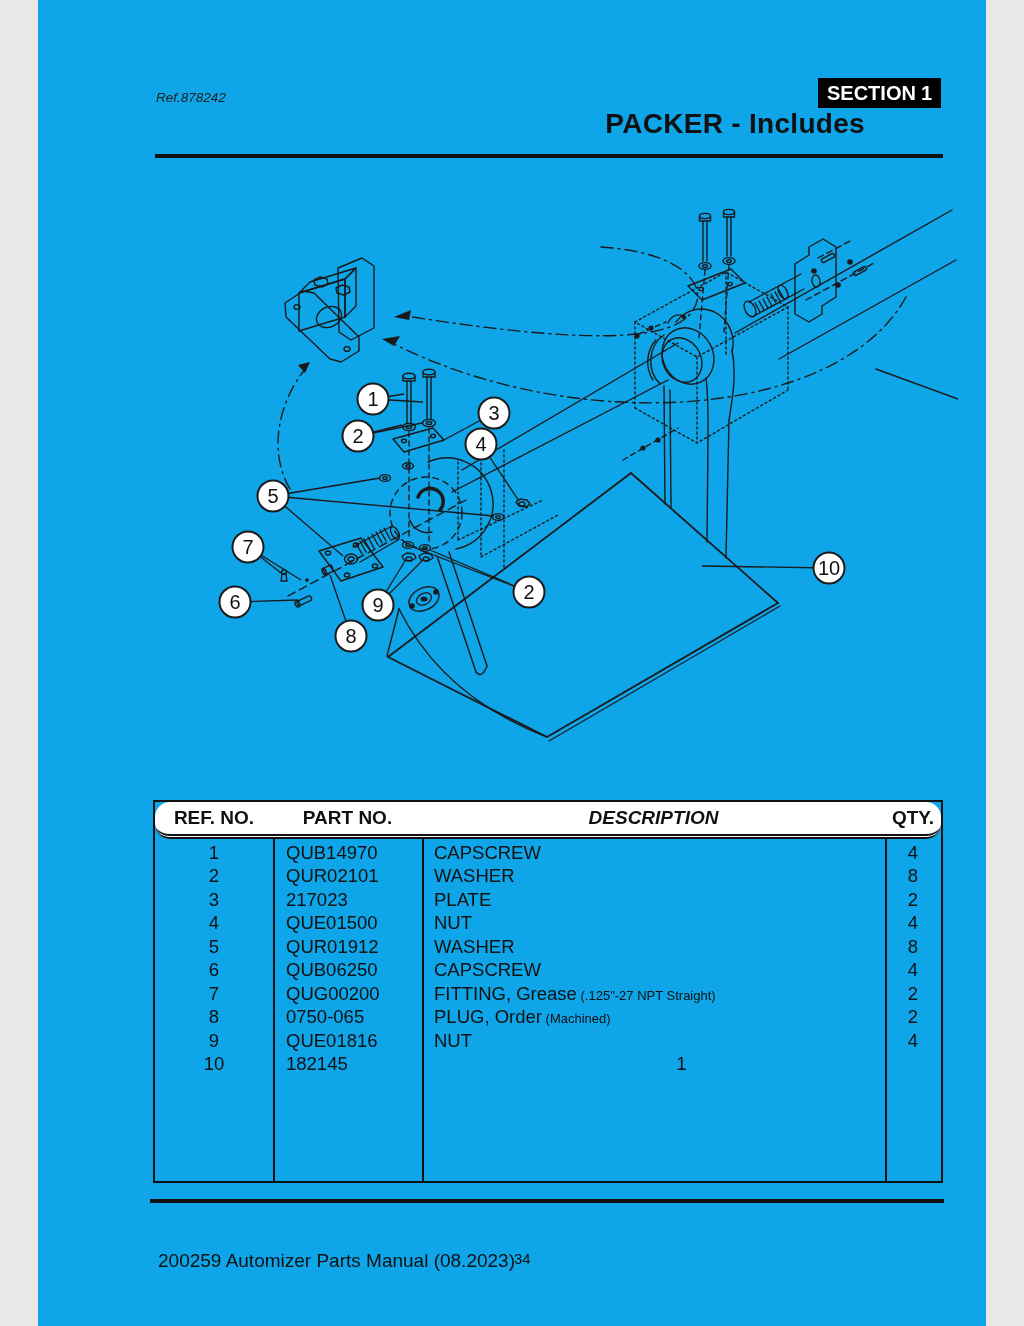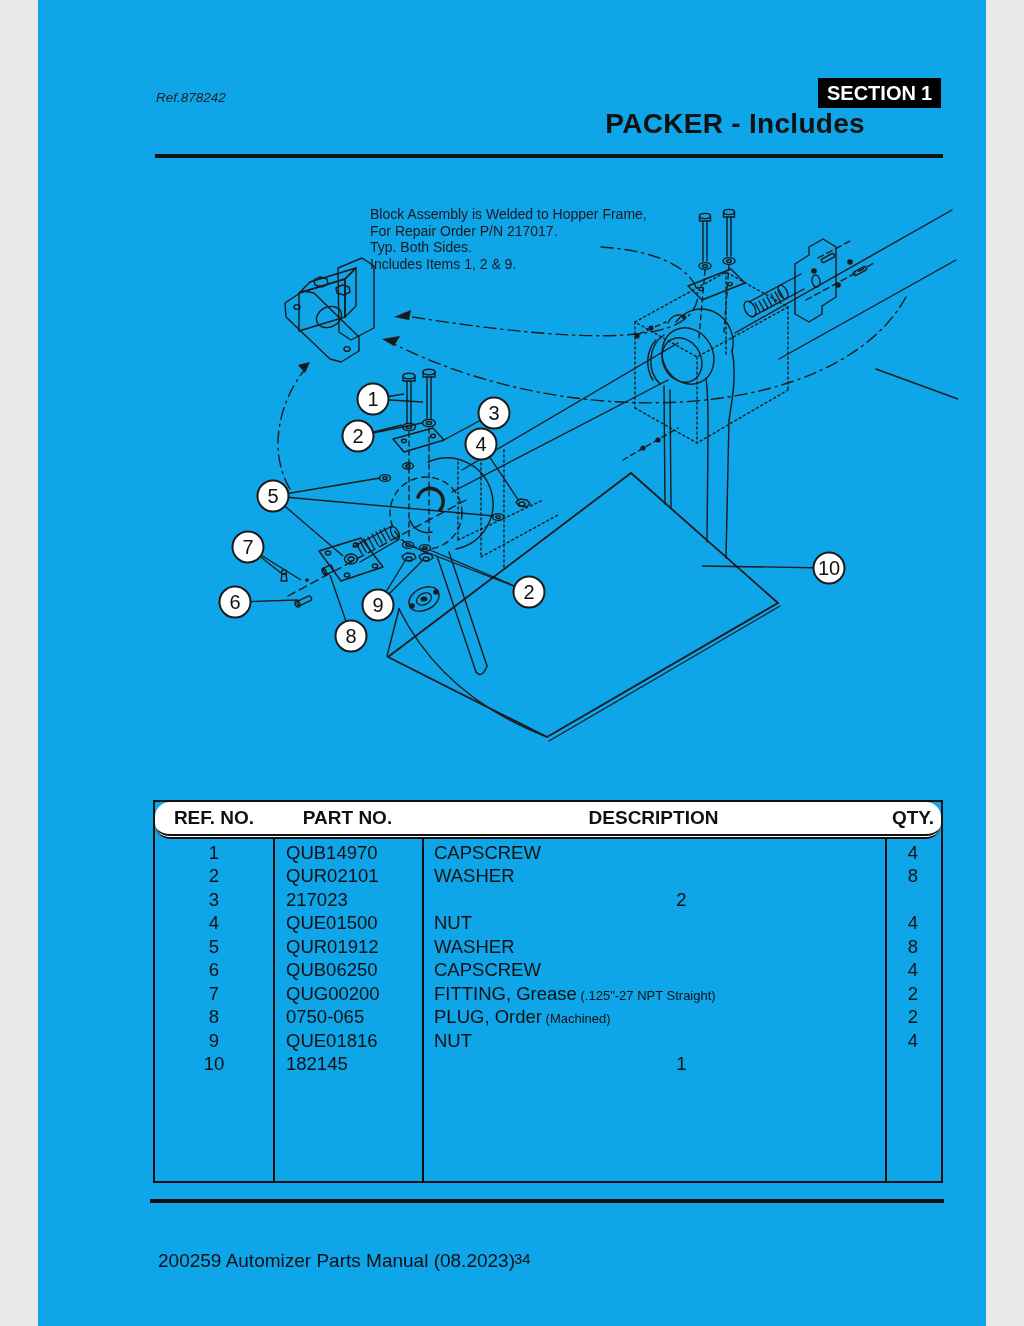--- a/index.html
+++ b/index.html
@@ -34,21 +34,21 @@
   .col-line.c1{left:118px;}
   .col-line.c2{left:267px;}
   .col-line.c3{left:730px;}
   .thead{
     display:flex;height:32px;align-items:center;font-weight:bold;font-size:19px;
     border-bottom:5px double #111;position:relative;background:#fff;z-index:1;border-radius:15px;
   }
   .thead .hc{text-align:center;box-sizing:border-box;}
   .hc.h-ref{width:118px;}
   .hc.h-part{width:149px;}
-  .hc.h-desc{width:463px;}
+  .hc.h-desc{width:463px;font-style:italic;}
   .hc.h-qty{flex:1;}
   .trow{display:flex;height:23.5px;align-items:center;font-size:18.5px;}
   .trow:first-child{margin-top:2px;}
   .cell{box-sizing:border-box;white-space:nowrap;}
   .c-ref{width:118px;text-align:center;}
   .c-part{width:149px;padding-left:13px;}
   .c-desc{width:463px;padding-left:12px;}
   .c-desc .small{font-size:13px;}
   .c-qty{flex:1;text-align:center;}
 
@@ -64,26 +64,20 @@
 
   <div class="abs badge">
     <span>SECTION</span>
     <span>1</span>
   </div>
 
   <div class="abs title">PACKER - Includes</div>
 
   <div class="abs rule rule-top"></div>
 
-  <div class="abs note">
-    <div>Block Assembly is Welded to Hopper Frame,</div>
-    <div>For Repair Order P/N 217017.</div>
-    <div>Typ. Both Sides.</div>
-    <div>Includes Items 1, 2 &amp; 9.</div>
-  </div>
 
   <svg class="abs diagram-svg" viewBox="100 190 820 620" xmlns="http://www.w3.org/2000/svg">
     <g stroke="#1a1a1a" fill="none" stroke-width="1.4" stroke-linecap="round" stroke-linejoin="round">
 
       <g>
         <path d="M247,303 L265,291 L276,293 L321,337 L321,351 L303,362 L292,359 L248,317 Z"></path>
         <ellipse cx="259" cy="307" rx="3" ry="2.4"></ellipse>
         <ellipse cx="309" cy="349" rx="3" ry="2.4"></ellipse>
         <path d="M300,268 L324,258 L336,266 L336,328 L313,340 L301,332 Z"></path>
         <path d="M261,293 L307,279 L307,317 L261,331 Z"></path>
@@ -353,20 +347,21 @@
         </div>
         <div class="trow">
           <div class="cell c-ref">2</div>
           <div class="cell c-part">QUR02101</div>
           <div class="cell c-desc"><span>WASHER</span></div>
           <div class="cell c-qty">8</div>
         </div>
         <div class="trow">
           <div class="cell c-ref">3</div>
           <div class="cell c-part">217023</div>
+          <div class="cell c-desc"><span>PLATE</span></div>
           <div class="cell c-qty">2</div>
         </div>
         <div class="trow">
           <div class="cell c-ref">4</div>
           <div class="cell c-part">QUE01500</div>
           <div class="cell c-desc"><span>NUT</span></div>
           <div class="cell c-qty">4</div>
         </div>
         <div class="trow">
           <div class="cell c-ref">5</div>

